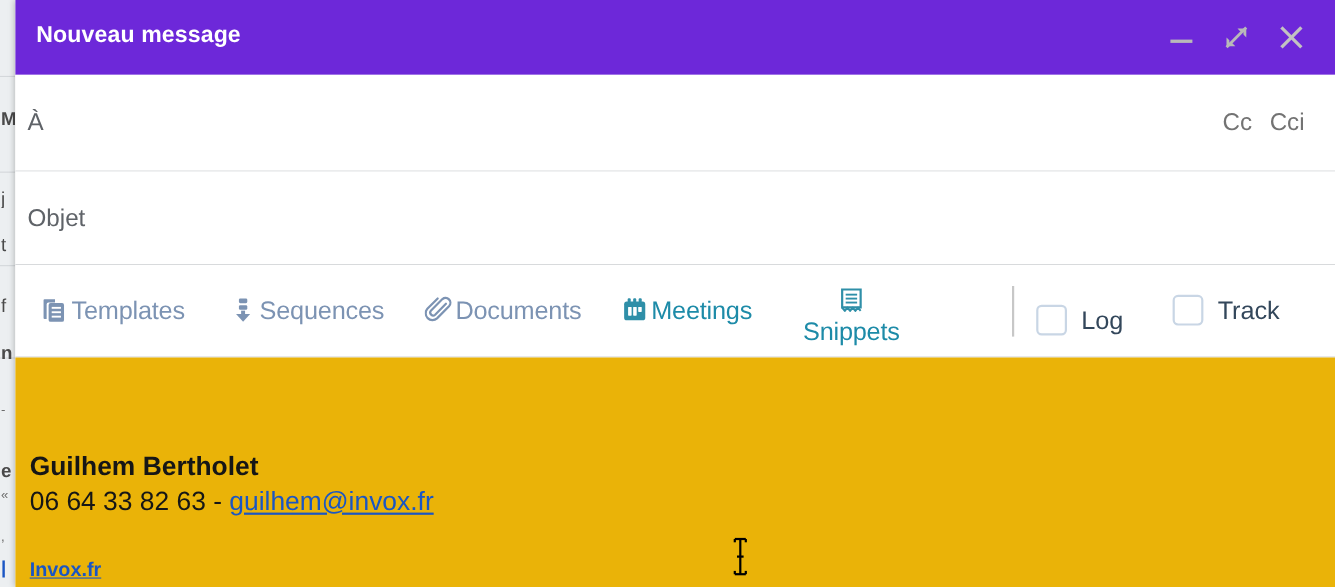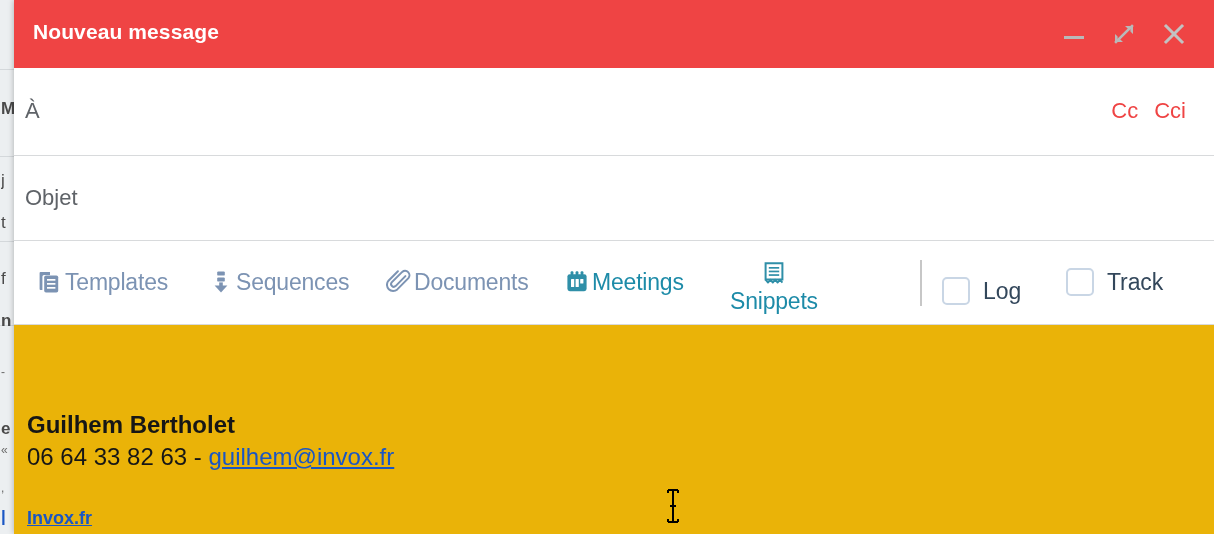--- a/index.html
+++ b/index.html
@@ -65,21 +65,21 @@
     box-shadow: 0 0 6px rgba(0,0,0,0.28);
   }
 
   
   .titlebar {
     position: absolute;
     left: 0;
     top: 0;
     width: 1200px;
     height: 68px;
-    background: #ef4444;
+    background: #6d28d9;
   }
   .titlebar-title {
     position: absolute;
     left: 19px;
     top: 20px;
     font-size: 21px;
     font-weight: bold;
     color: #ffffff;
     letter-spacing: 0.1px;
     white-space: nowrap;
@@ -120,21 +120,21 @@
 
   .cc-group {
     position: absolute;
     right: 28px;
     top: 30px;
     display: flex;
     gap: 16px;
   }
   .cc-link {
     font-size: 22px;
-    color: #ef4444;
+    color: #737373;
     cursor: pointer;
     white-space: nowrap;
   }
 
   
   .sales-toolbar {
     position: absolute;
     left: 0;
     top: 241px;
     width: 1200px;

